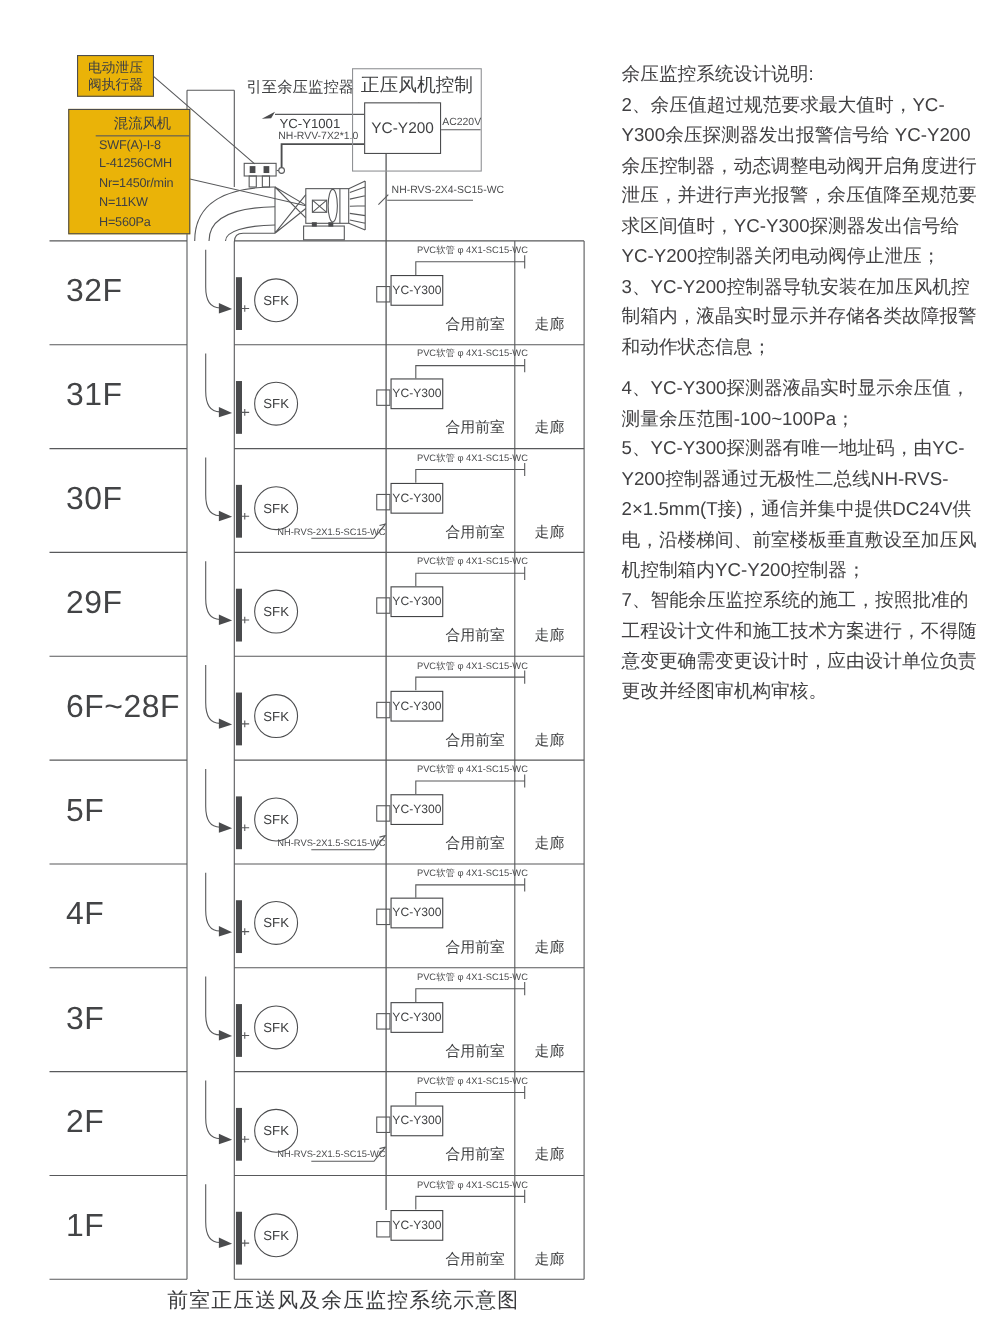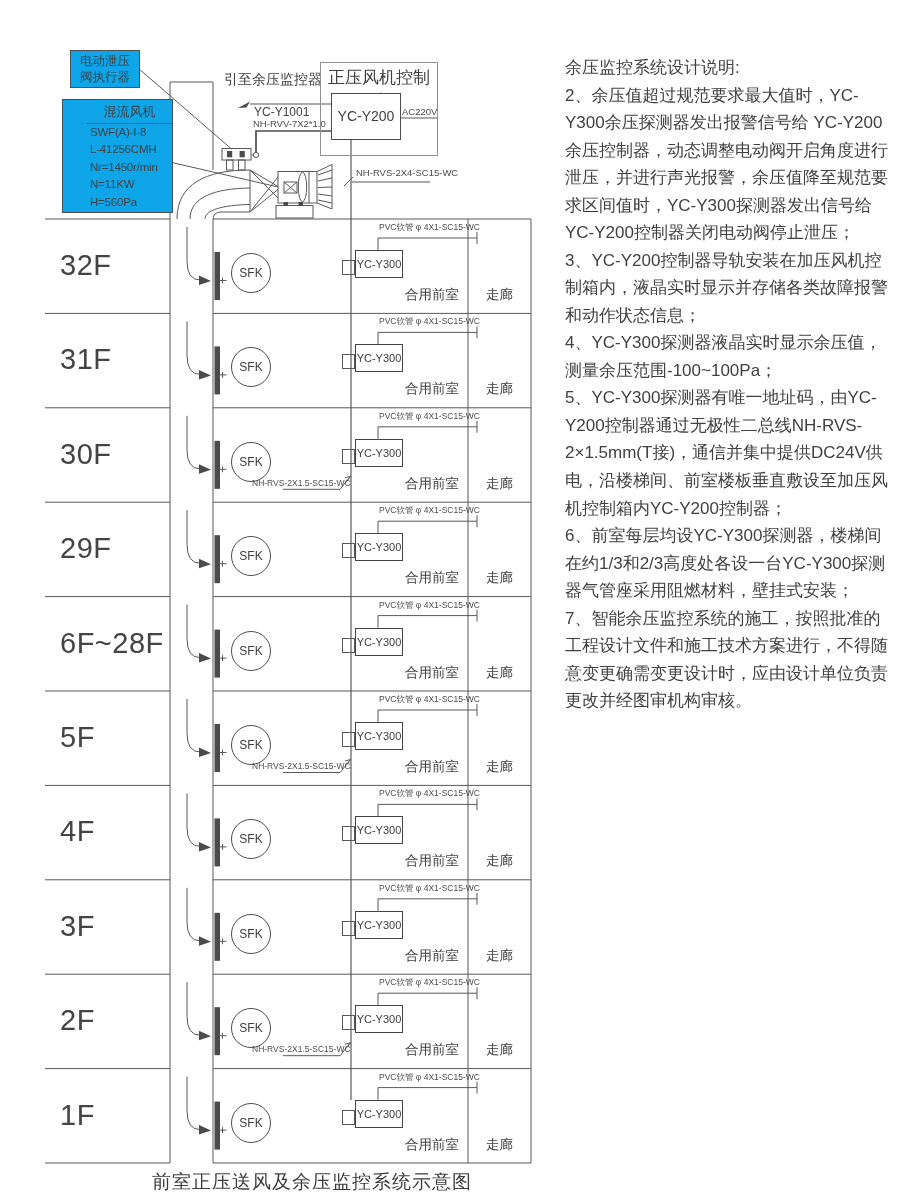--- a/index.html
+++ b/index.html
@@ -8,21 +8,21 @@
     font-family:"Liberation Sans","DejaVu Sans",sans-serif;color:#3f4042;
     overflow:hidden;
   }
   #stage{position:absolute;left:0;top:0;width:900px;height:1200px;}
   svg.lines{position:absolute;left:0;top:0;z-index:1;}
   .ln{stroke:#58595b;stroke-width:1;fill:none;}
   .lnthick{stroke:#4c4d4f;stroke-width:1.7;fill:none;}
   .fillg{fill:#4a4b4d;stroke:none;}
   .txt{position:absolute;z-index:3;white-space:nowrap;}
   
-  .outline-box{position:absolute;z-index:3;border:1.2px solid #4c4d4f;background:#0ea5e9;text-align:center;}
+  .outline-box{position:absolute;z-index:3;border:1.2px solid #4c4d4f;background:#eab308;text-align:center;}
   #actuator-box{left:70px;top:50px;width:68px;height:34px;font-size:12.5px;line-height:16px;padding-top:2px;}
   #fanspec-box{left:62px;top:99px;width:85px;height:112px;text-align:left;padding-left:24px;}
   #fanspec-box .hd{font-size:13px;text-align:center;padding:3px 0 2px 0;border-bottom:1px solid #58595b;}
   #fanspec-box .it{font-size:11.5px;line-height:17.4px;padding-left:3px;letter-spacing:-0.2px;}
   
   #control-box{left:320px;top:62px;width:116px;height:92px;border:1.2px solid #909295;background:transparent;}
   #control-box .hd{font-size:17px;padding-top:3px;}
   #yc200-box{position:absolute;left:331px;top:93px;width:68px;height:45px;border:1.5px solid #4c4d4f;
     background:#fff;z-index:4;text-align:center;line-height:45px;font-size:14px;}
   .small-lbl{font-size:9.5px;color:#4c4d4f;}
@@ -35,21 +35,21 @@
     background:#fff;text-align:center;line-height:26px;font-size:11px;}
   .conn{position:absolute;left:342px;top:41px;width:11px;height:13px;border:1.2px solid #58595b;background:transparent;}
   .pvc{position:absolute;left:379px;top:3px;font-size:8.5px;color:#4c4d4f;white-space:nowrap;}
   .ante{position:absolute;left:405px;top:67px;font-size:13.5px;}
   .corr{position:absolute;left:486px;top:67px;font-size:13.5px;}
   .branch{position:absolute;left:252px;top:70px;font-size:8.5px;color:#4c4d4f;}
   
   #caption{left:152px;top:1169px;font-size:19px;letter-spacing:1px;color:#3b3c3e;}
   #notes{position:absolute;left:565px;top:54px;width:331px;z-index:3;font-size:17px;line-height:1.62;color:#414042;}
   #notes p{margin:0;}
-  #notes p.gap{}
+  #notes p.gap{margin-top:10px;}
 </style>
 </head>
 <body>
 
 <div id="stage">
 
   <svg class="lines" width="900" height="1200" viewBox="0 0 900 1200">
     <defs>
       <g id="rowgeo">
         <path class="ln" d="M187,8 L187,42 Q187,61 200,61"></path>
@@ -283,17 +283,16 @@
   </div>
 
   <div class="txt" id="caption">前室正压送风及余压监控系统示意图</div>
 
   <div id="notes">
     <p>余压监控系统设计说明:</p>
     <p>2、余压值超过规范要求最大值时，YC-Y300余压探测器发出报警信号给 YC-Y200余压控制器，动态调整电动阀开启角度进行泄压，并进行声光报警，余压值降至规范要求区间值时，YC-Y300探测器发出信号给YC-Y200控制器关闭电动阀停止泄压；</p>
     <p>3、YC-Y200控制器导轨安装在加压风机控制箱内，液晶实时显示并存储各类故障报警和动作状态信息；</p>
     <p class="gap">4、YC-Y300探测器液晶实时显示余压值，测量余压范围-100~100Pa；</p>
     <p>5、YC-Y300探测器有唯一地址码，由YC-Y200控制器通过无极性二总线NH-RVS-2×1.5mm(T接)，通信并集中提供DC24V供电，沿楼梯间、前室楼板垂直敷设至加压风机控制箱内YC-Y200控制器；</p>
-    <p>6、前室每层均设YC-Y300探测器，楼梯间在约1/3和2/3高度处各设一台YC-Y300探测器气管座采用阻燃材料，壁挂式安装；</p>
     <p>7、智能余压监控系统的施工，按照批准的工程设计文件和施工技术方案进行，不得随意变更确需变更设计时，应由设计单位负责更改并经图审机构审核。</p>
   </div>
 
 </div>
 
 </body></html>

